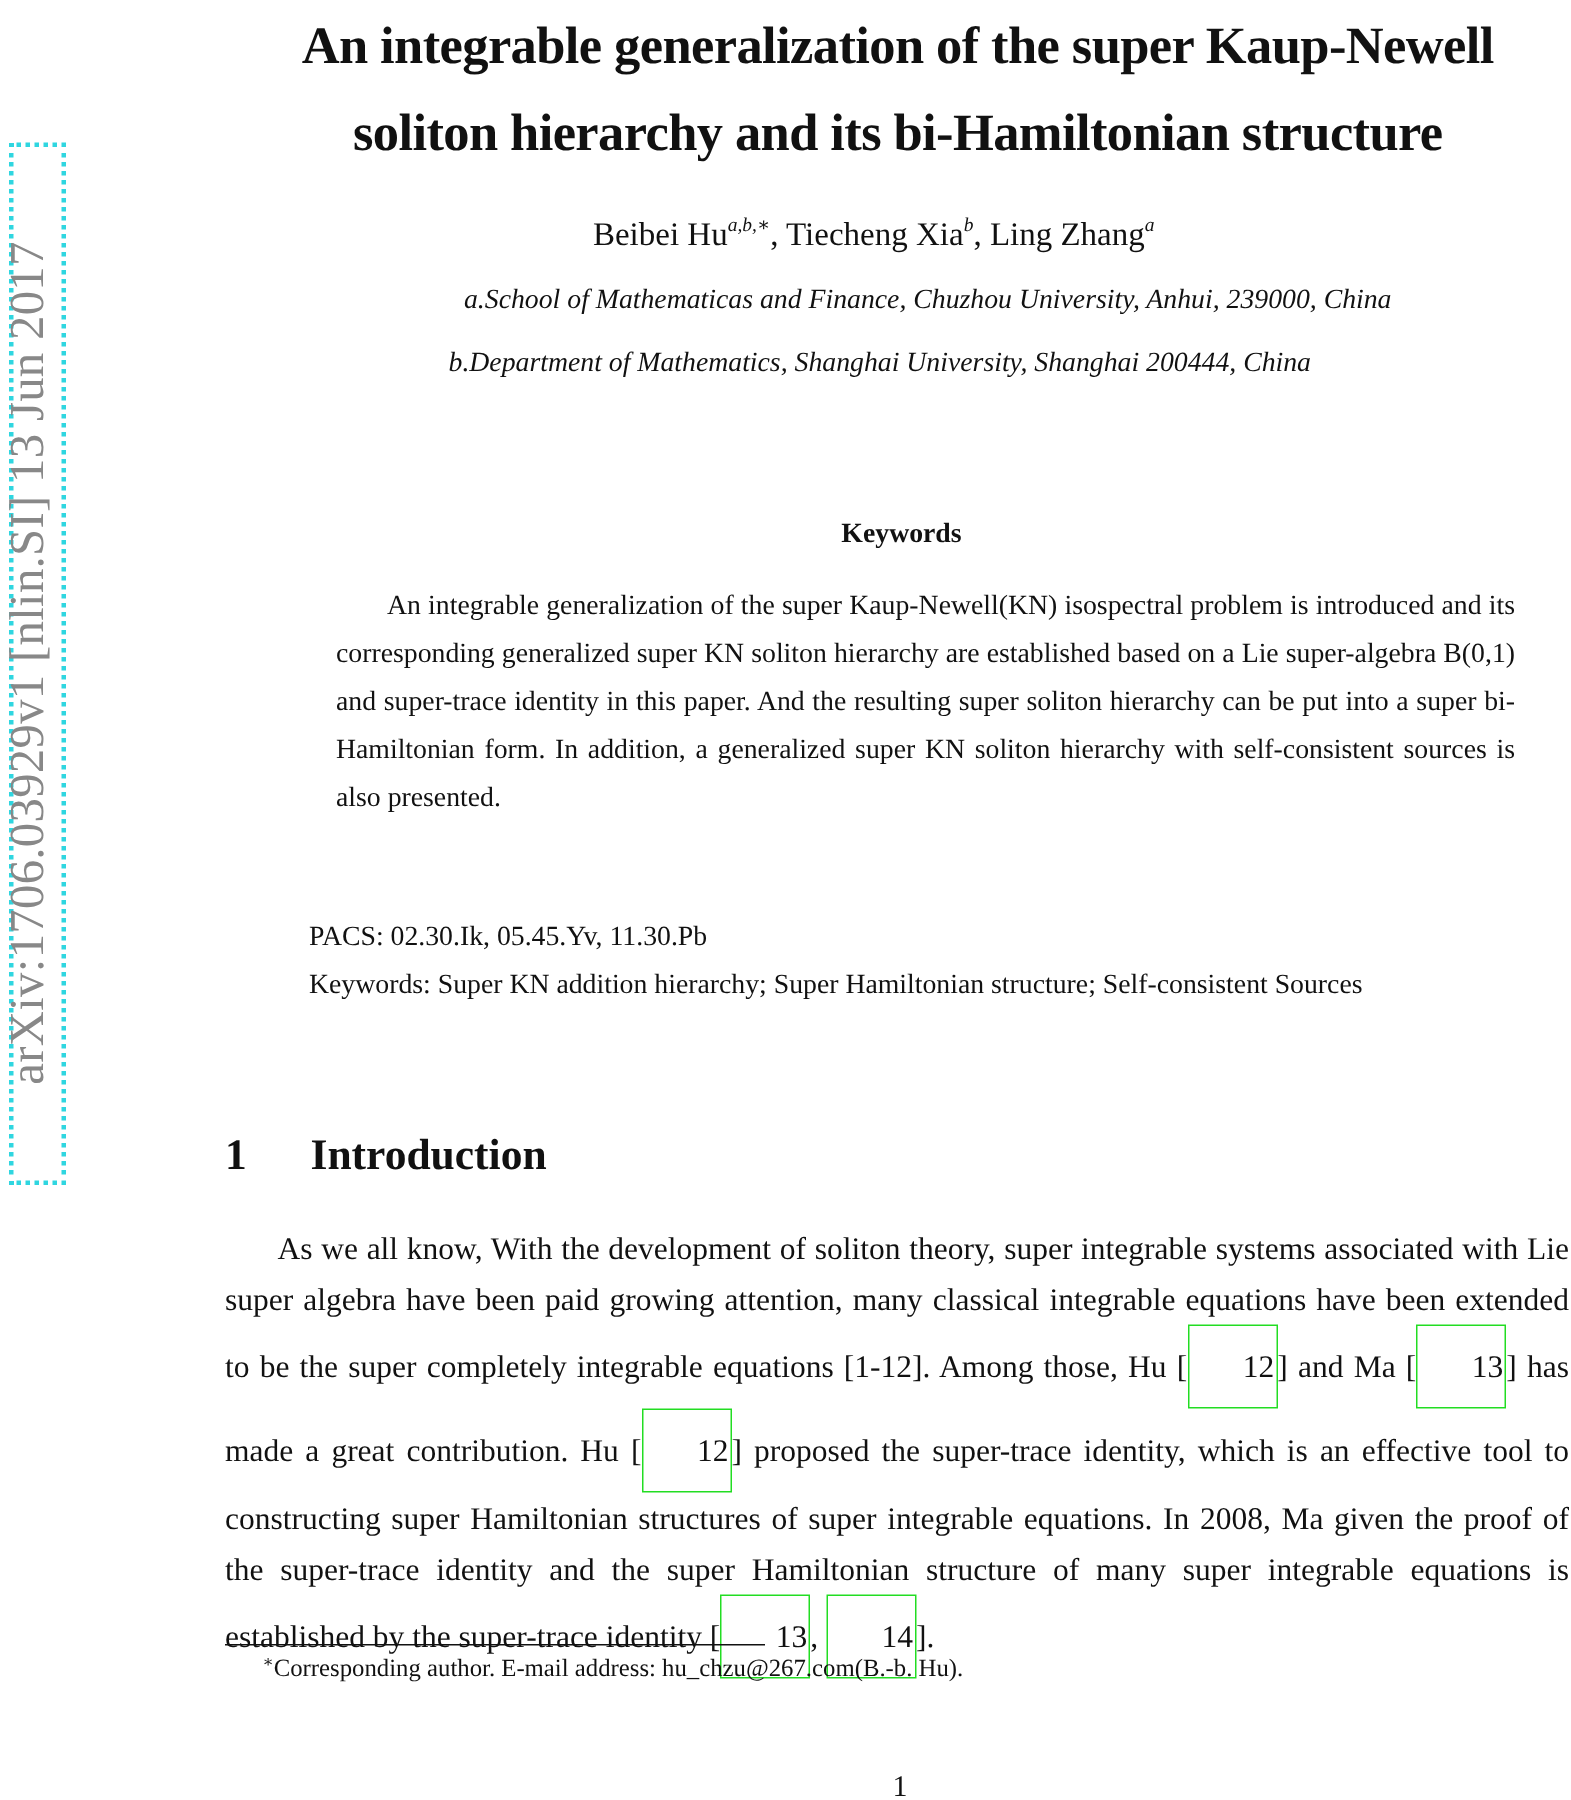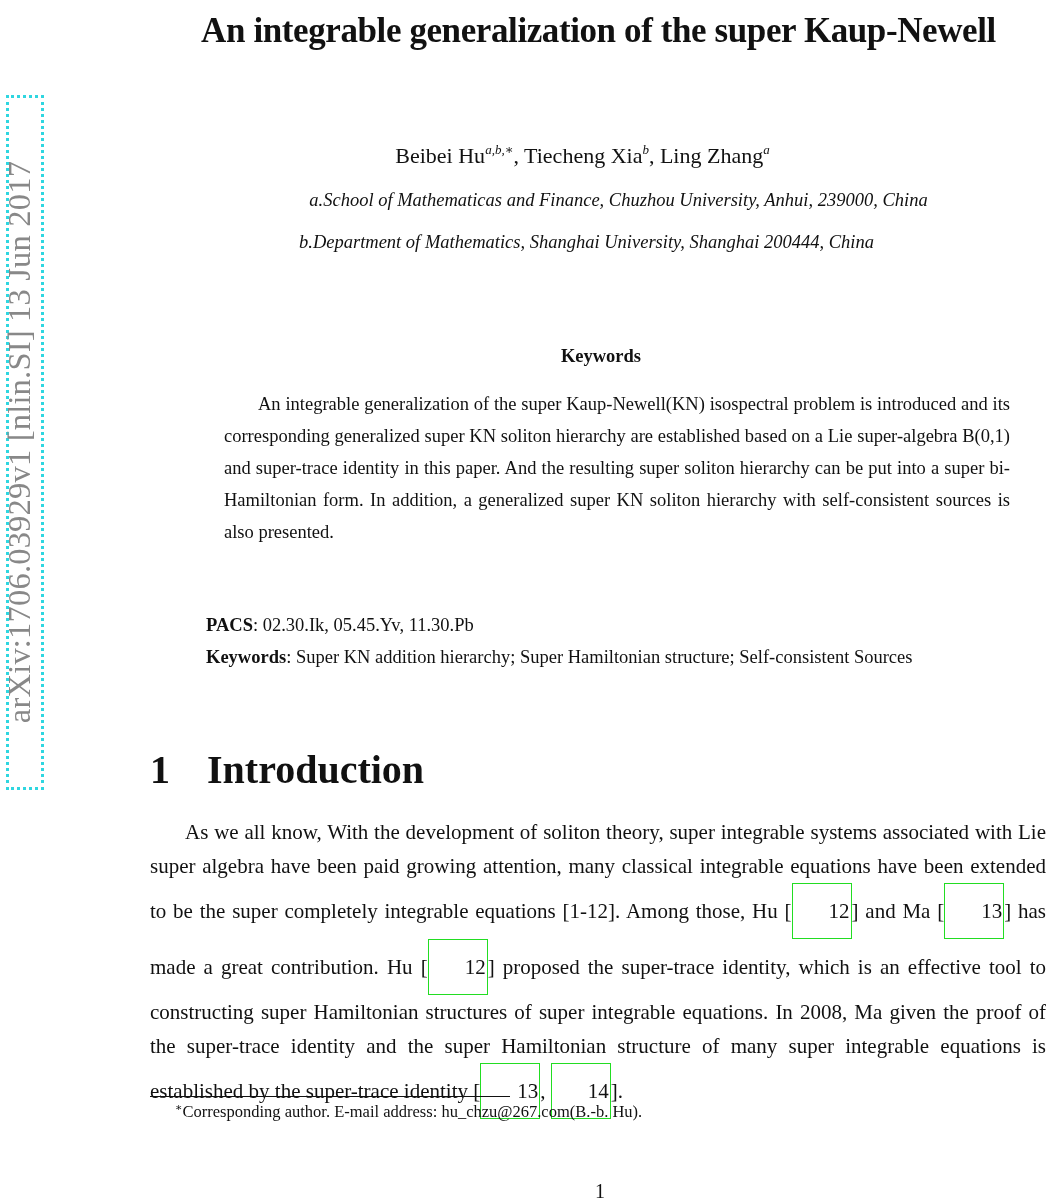--- a/index.html
+++ b/index.html
@@ -102,26 +102,26 @@
       line-height: 32px;
     }
     .keywords {
       position: absolute;
       left: 206px;
       width: 790px;
       top: 641px;
       font-size: 18.5px;
       line-height: 32px;
     }
-    .label-bold { font-weight: bold; }
+    .label-bold { font-weight: normal; }
     .section-heading {
       position: absolute;
       left: 150px;
       top: 748px;
-      font-size: 40px;
+      font-size: 29px;
       font-weight: bold;
       line-height: 44px;
       margin: 0;
     }
     .section-heading .num { display: inline-block; width: 57px; }
     .intro-body {
       position: absolute;
       left: 150px;
       width: 896px;
       top: 815px;
@@ -168,20 +168,21 @@
     }
   </style>
 </head>
 <body>
 
 <div class="arxiv-stamp"></div>
 <div class="arxiv-text">arXiv:1706.03929v1  [nlin.SI]  13 Jun 2017</div>
 
 <h1 class="title">
   <span>An integrable generalization of the super Kaup-Newell</span><br>
+  <span>soliton hierarchy and its bi-Hamiltonian structure</span>
 </h1>
 
 <div class="authors">
   <span>Beibei Hu</span><sup>a,b,∗</sup><span>, </span><span>Tiecheng Xia</span><sup>b</sup><span>, </span><span>Ling Zhang</span><sup>a</sup>
 </div>
 
 <div class="affil affil-a">a.School of Mathematicas and Finance, Chuzhou University, Anhui, 239000, China</div>
 <div class="affil affil-b">b.Department of Mathematics, Shanghai University, Shanghai 200444, China</div>
 
 <div class="abstract-heading">Keywords</div>

